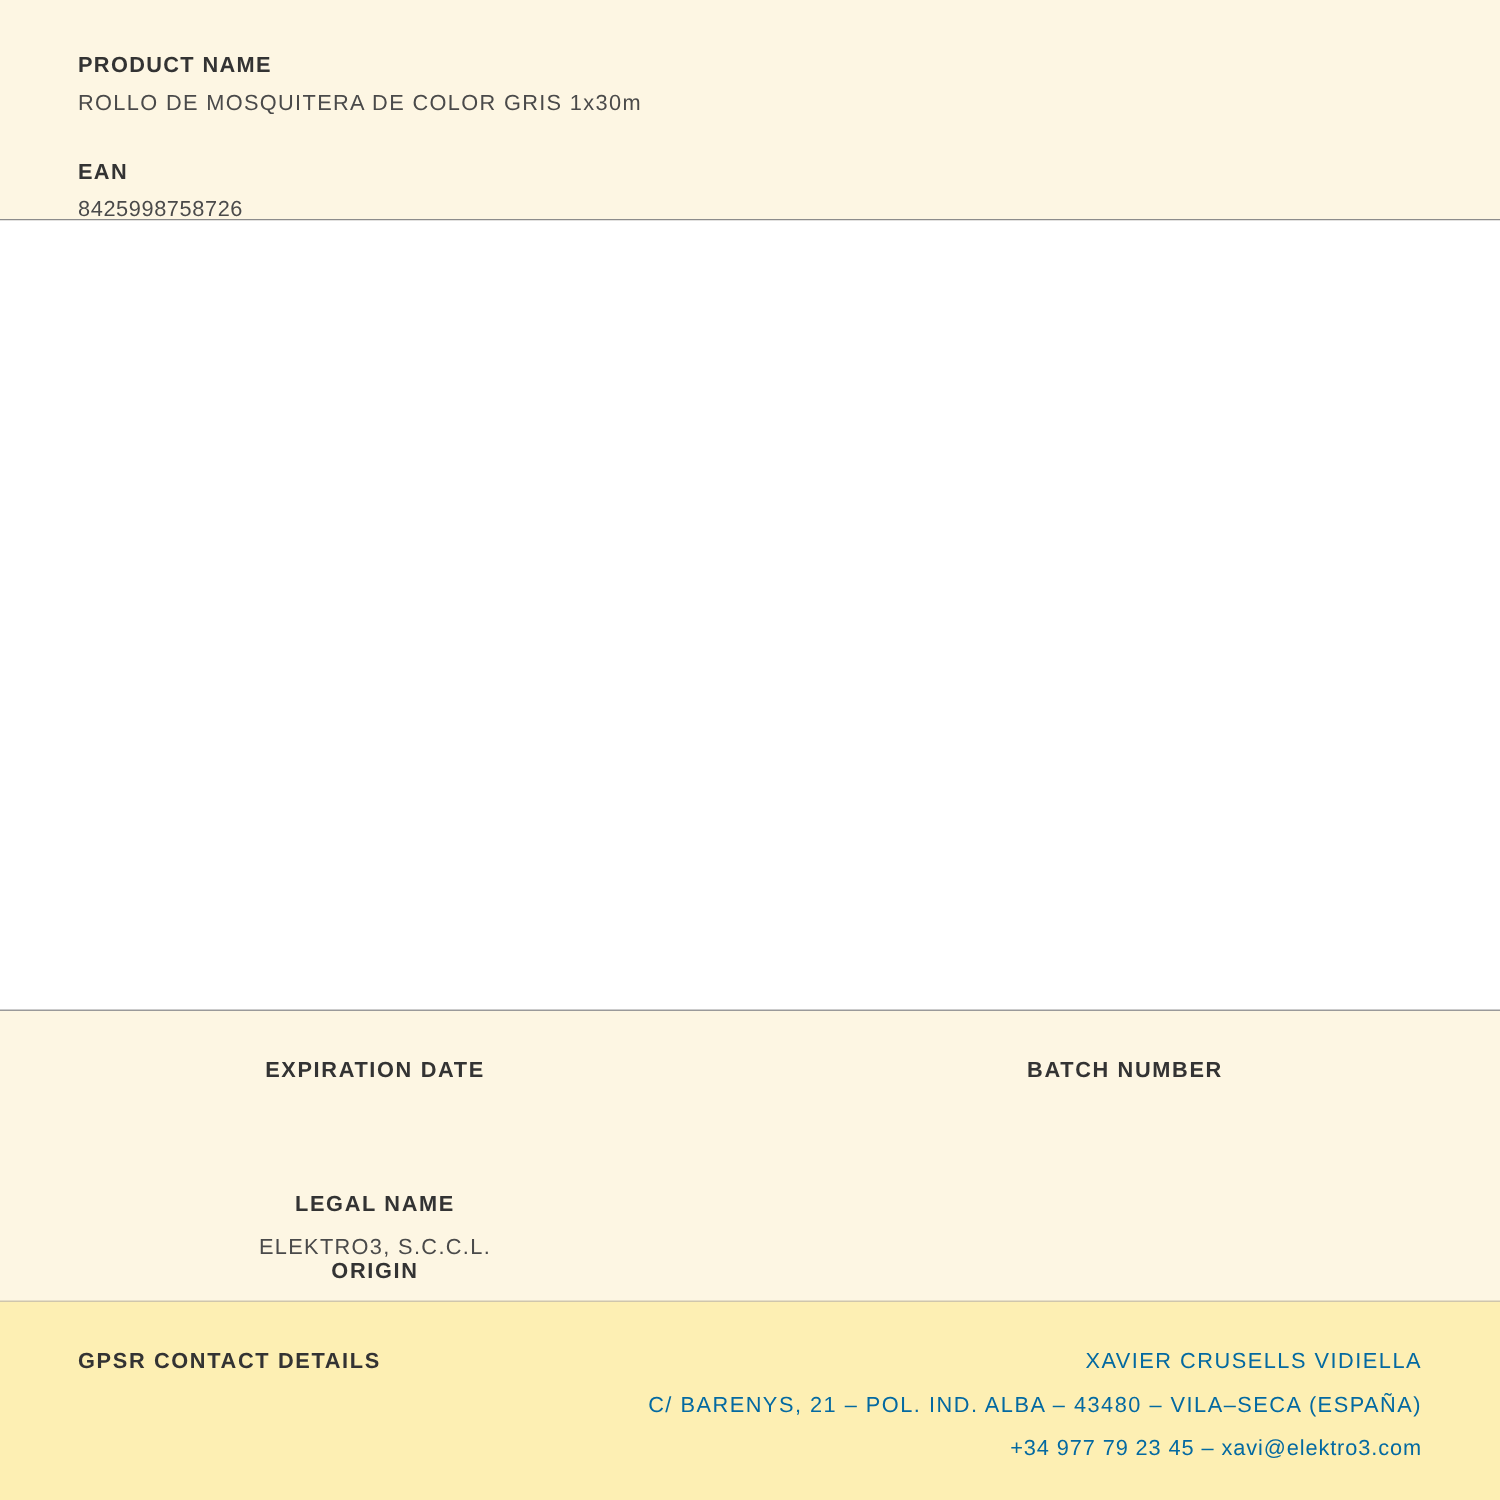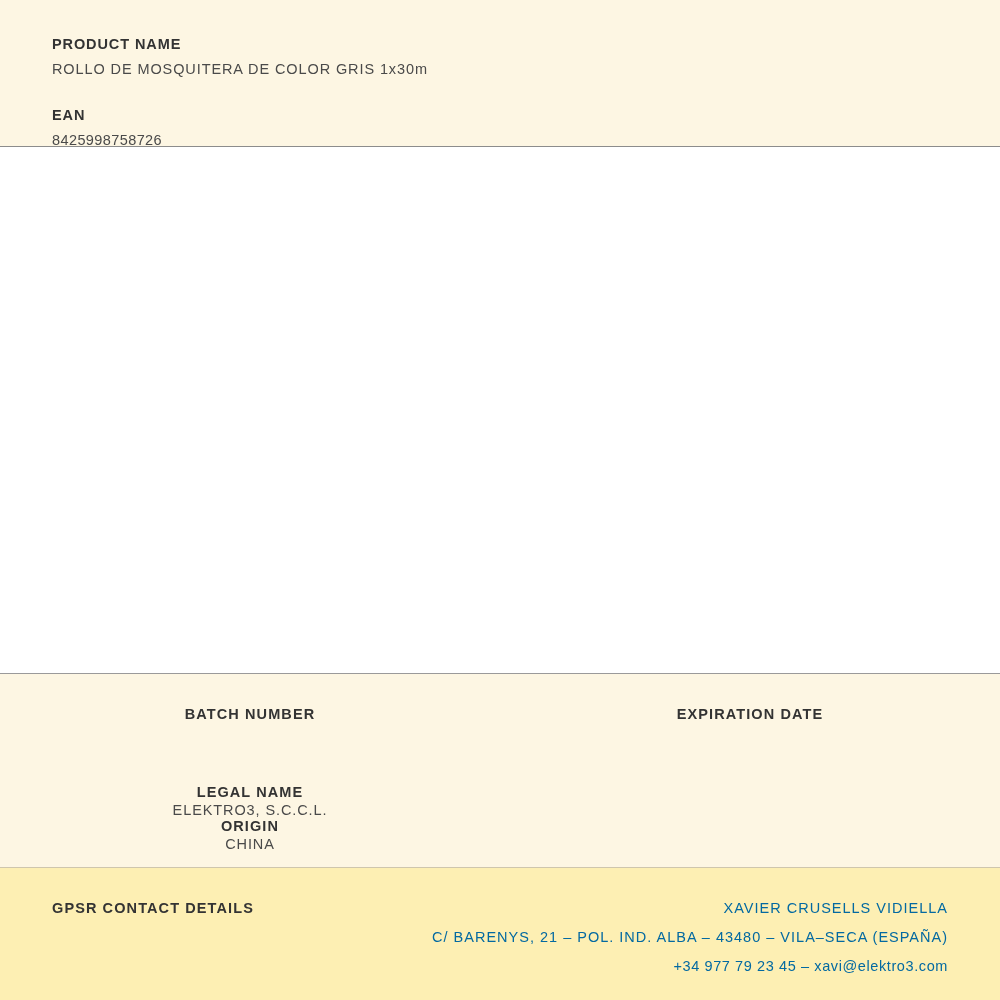--- a/index.html
+++ b/index.html
@@ -81,21 +81,21 @@
     font-size: 14.5px;
     font-weight: bold;
     letter-spacing: 1.1px;
     color: #333333;
     margin: 0;
   }
   .col-value {
     font-size: 14.5px;
     letter-spacing: 0.9px;
     color: #4a4a4a;
-    margin: 2px 0 0 0;
+    margin: 13px 0 0 0;
   }
   .row-one {
     padding-top: 32px;
   }
   .row-two {
     padding-top: 60px;
     flex-direction: column;
   }
 
   
@@ -146,25 +146,25 @@
       <p class="field-label">EAN</p>
       <p class="field-value plain">8425998758726</p>
     </div>
   </div>
 
   <div class="middle-blank"></div>
 
   <div class="mid-block">
     <div class="two-col row-one">
       <div class="col">
-        <p class="col-label">BATCH NUMBER</p>
+        <p class="col-label">EXPIRATION DATE</p>
         <p class="col-value"></p>
       </div>
       <div class="col">
-        <p class="col-label">EXPIRATION DATE</p>
+        <p class="col-label">BATCH NUMBER</p>
         <p class="col-value"></p>
       </div>
     </div>
     <div class="two-col row-two">
       <div class="col">
         <p class="col-label">LEGAL NAME</p>
         <p class="col-value">ELEKTRO3, S.C.C.L.</p>
       </div>
       <div class="col">
         <p class="col-label">ORIGIN</p>

